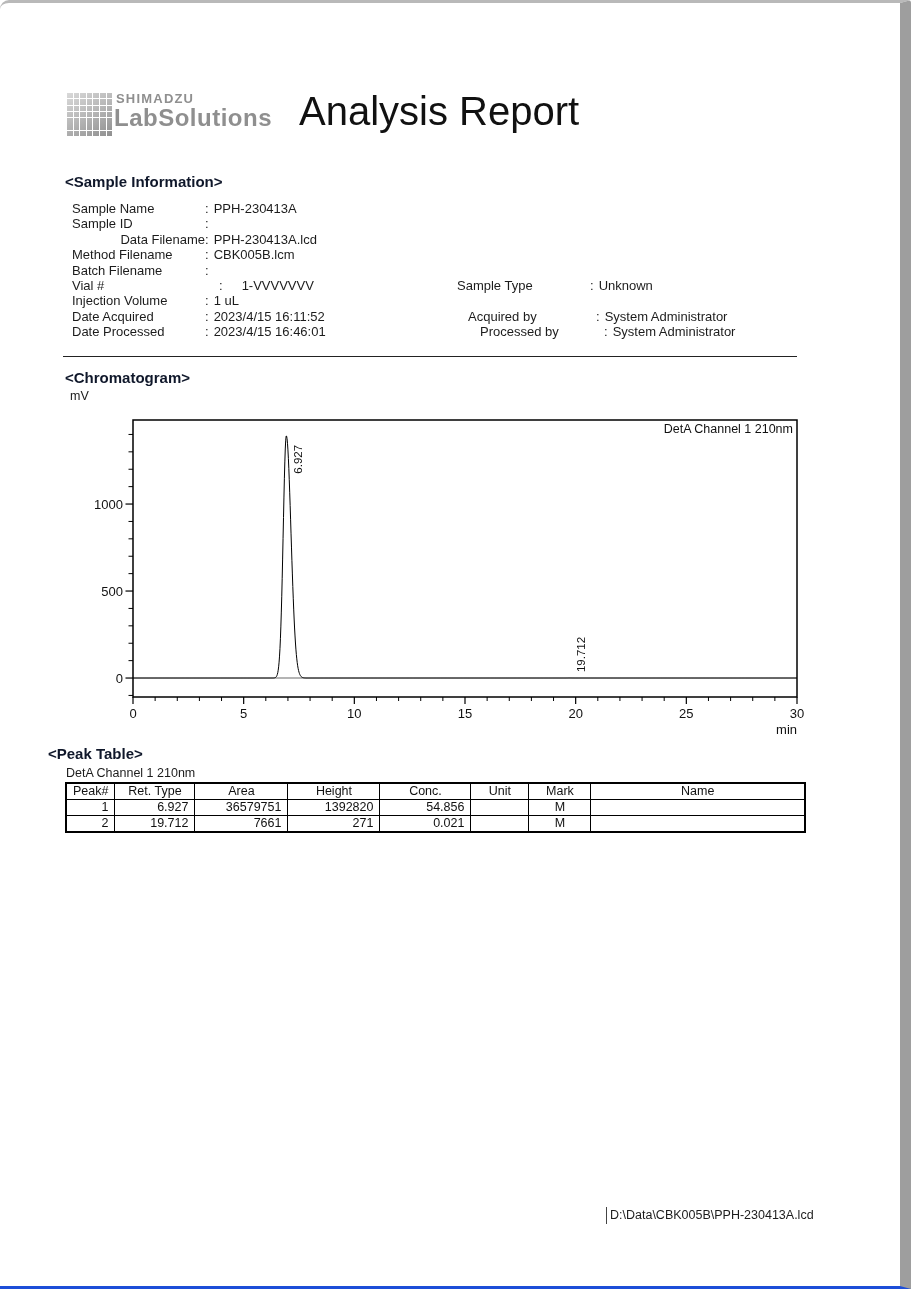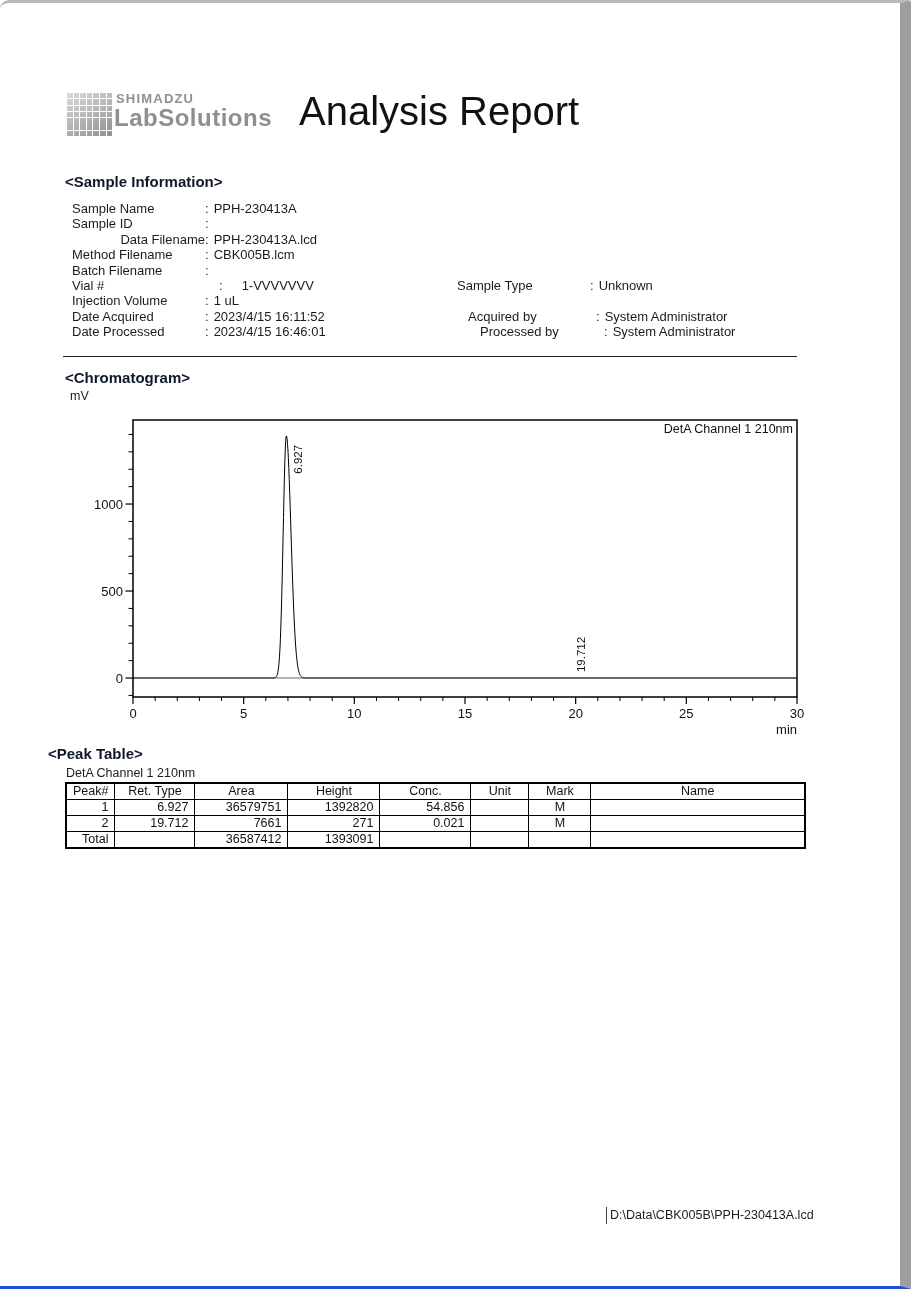--- a/index.html
+++ b/index.html
@@ -240,27 +240,17 @@
       <tr>
         <td class="num">2</td>
         <td class="num">19.712</td>
         <td class="num">7661</td>
         <td class="num">271</td>
         <td class="num">0.021</td>
         <td></td>
         <td class="ctr">M</td>
         <td></td>
       </tr>
-      <tr>
-        <td class="num">Total</td>
-        <td class="num"></td>
-        <td class="num">36587412</td>
-        <td class="num">1393091</td>
-        <td class="num"></td>
-        <td></td>
-        <td class="ctr"></td>
-        <td></td>
-      </tr>
     </tbody>
   </table>
 
   <div class="footer-path">D:\Data\CBK005B\PPH-230413A.lcd</div>
 </div>
 
 </body></html>

